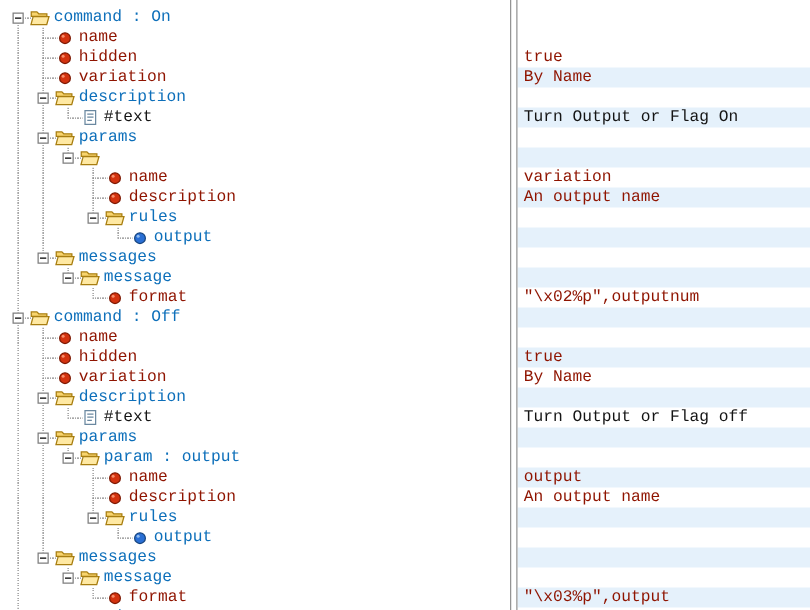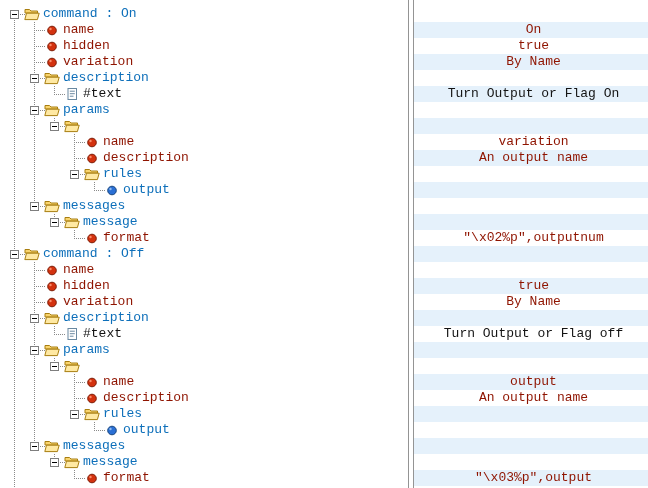--- a/index.html
+++ b/index.html
@@ -4,21 +4,21 @@
 <style>
   :root{
     --stripe:#e5f1fb;
     --divider:#949494;
     --guide:#8a8a8a;
   }
   *{margin:0;padding:0;box-sizing:border-box;}
   html,body{background:#ffffff;}
   body{font-family:"Liberation Mono","DejaVu Sans Mono",monospace;}
   .screen{
-    position:relative;width:648px;height:488px;overflow:hidden;background:#fff;text-align:center;
+    position:relative;width:648px;height:488px;overflow:hidden;background:#fff;
   }
   .rows{position:absolute;top:6px;left:0;right:0;}
   .row{display:flex;height:16px;line-height:16px;font-size:13px;}
   .cell-left{position:relative;width:414px;flex:none;overflow:hidden;background:#fff;}
   .cell-right{flex:1;overflow:hidden;padding-left:5px;white-space:pre;}
   .row.alt .cell-right{background:var(--stripe);}
   .node{display:flex;align-items:center;height:16px;white-space:pre;}
   .icon{display:inline-flex;align-items:center;justify-content:center;width:16px;height:16px;flex:none;margin-right:3px;}
   .lbl{white-space:pre;}
   .vd{position:absolute;width:1px;background-image:repeating-linear-gradient(to bottom,var(--guide) 0 1px,transparent 1px 2px);}
@@ -50,21 +50,20 @@
         <div class="cell-left">
           <div class="vd" style="left: 14px; top: 0px; height: 16px;"></div>
           <div class="vd" style="left: 34px; top: 0px; height: 8px;"></div>
           <div class="vd" style="left: 34px; top: 8px; height: 8px;"></div>
           <div class="hd" style="left: 34px; top: 8px; width: 12px;"></div>
           <div class="node" style="padding-left: 44px;"><span class="icon"><svg width="16" height="16" viewBox="0 0 16 16">
                 <circle cx="8" cy="8.5" r="4.3" fill="#d3320f" stroke="#7c1a04" stroke-width="1"></circle>
                 <circle cx="6.5" cy="7" r="1.2" fill="#ff9d7a" opacity="0.85"></circle>
               </svg></span><span class="lbl" style="color: rgb(143, 20, 0);">name</span></div>
         </div>
-        <div class="cell-right"><span style="color: rgb(143, 20, 0);">On</span></div>
       </div>
       <div class="row">
         <div class="cell-left">
           <div class="vd" style="left: 14px; top: 0px; height: 16px;"></div>
           <div class="vd" style="left: 34px; top: 0px; height: 8px;"></div>
           <div class="vd" style="left: 34px; top: 8px; height: 8px;"></div>
           <div class="hd" style="left: 34px; top: 8px; width: 12px;"></div>
           <div class="node" style="padding-left: 44px;"><span class="icon"><svg width="16" height="16" viewBox="0 0 16 16">
                 <circle cx="8" cy="8.5" r="4.3" fill="#d3320f" stroke="#7c1a04" stroke-width="1"></circle>
                 <circle cx="6.5" cy="7" r="1.2" fill="#ff9d7a" opacity="0.85"></circle>
@@ -331,21 +330,21 @@
       </div>
       <div class="row">
         <div class="cell-left">
           <div class="vd" style="left: 14px; top: 0px; height: 16px;"></div>
           <div class="vd" style="left: 34px; top: 0px; height: 16px;"></div>
           <div class="vd" style="left: 54px; top: 0px; height: 8px;"></div>
           <div class="hd" style="left: 54px; top: 8px; width: 12px;"></div>
           <div class="node" style="padding-left: 64px;"><span class="icon"><svg width="16" height="14" viewBox="0 0 16 14">
                 <path d="M1 2.5 h4.5 L7 4 h6.5 v2 H1 Z" fill="#f9d46d" stroke="#a87e10" stroke-width="1"></path>
                 <path d="M0.8 12.6 L2.5 6.2 h12.7 L13.4 12.6 Z" fill="#ffe9a3" stroke="#a87e10" stroke-width="1"></path>
-              </svg></span></div>
+              </svg></span><span class="lbl" style="color: rgb(13, 111, 186);">param : output</span></div>
           <div class="pm" style="left: 50px; top: 3.5px;"></div>
         </div>
         <div class="cell-right"></div>
       </div>
       <div class="row alt">
         <div class="cell-left">
           <div class="vd" style="left: 14px; top: 0px; height: 16px;"></div>
           <div class="vd" style="left: 34px; top: 0px; height: 16px;"></div>
           <div class="vd" style="left: 74px; top: 0px; height: 8px;"></div>
           <div class="vd" style="left: 74px; top: 8px; height: 8px;"></div>

